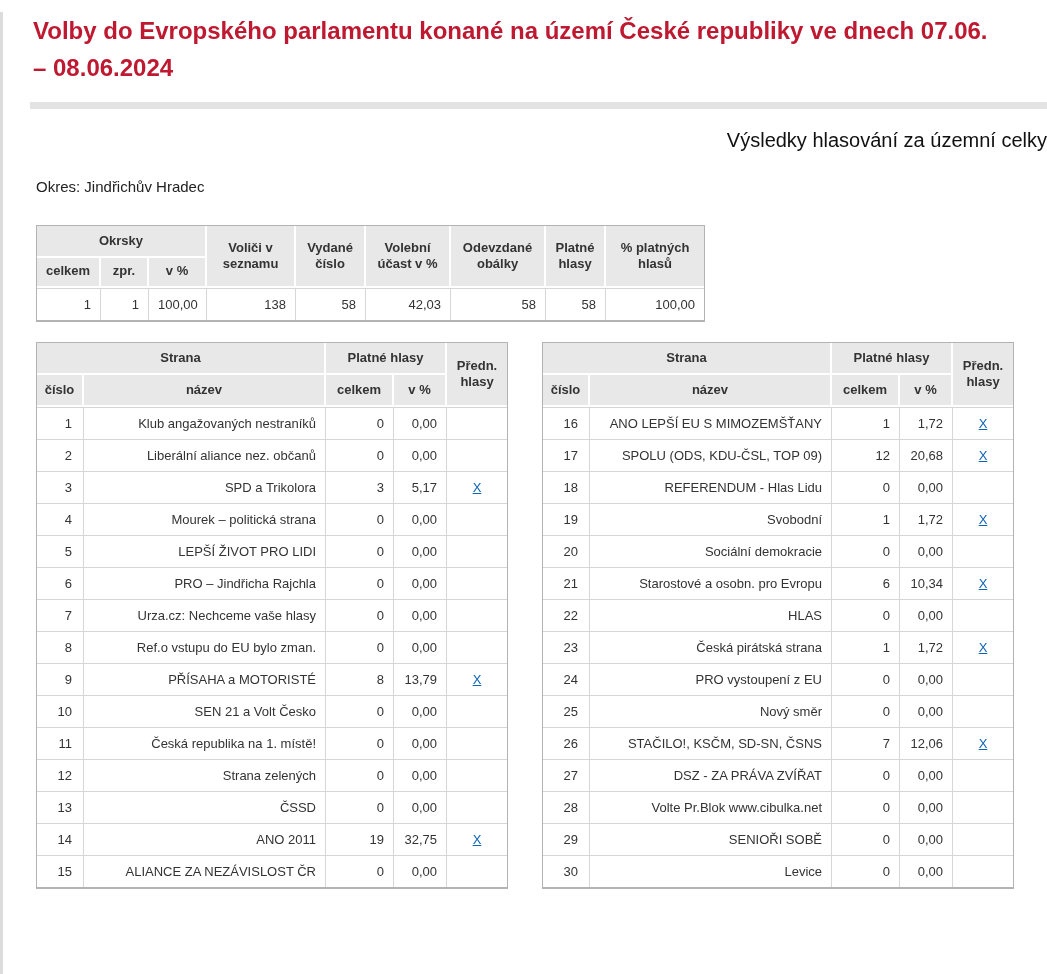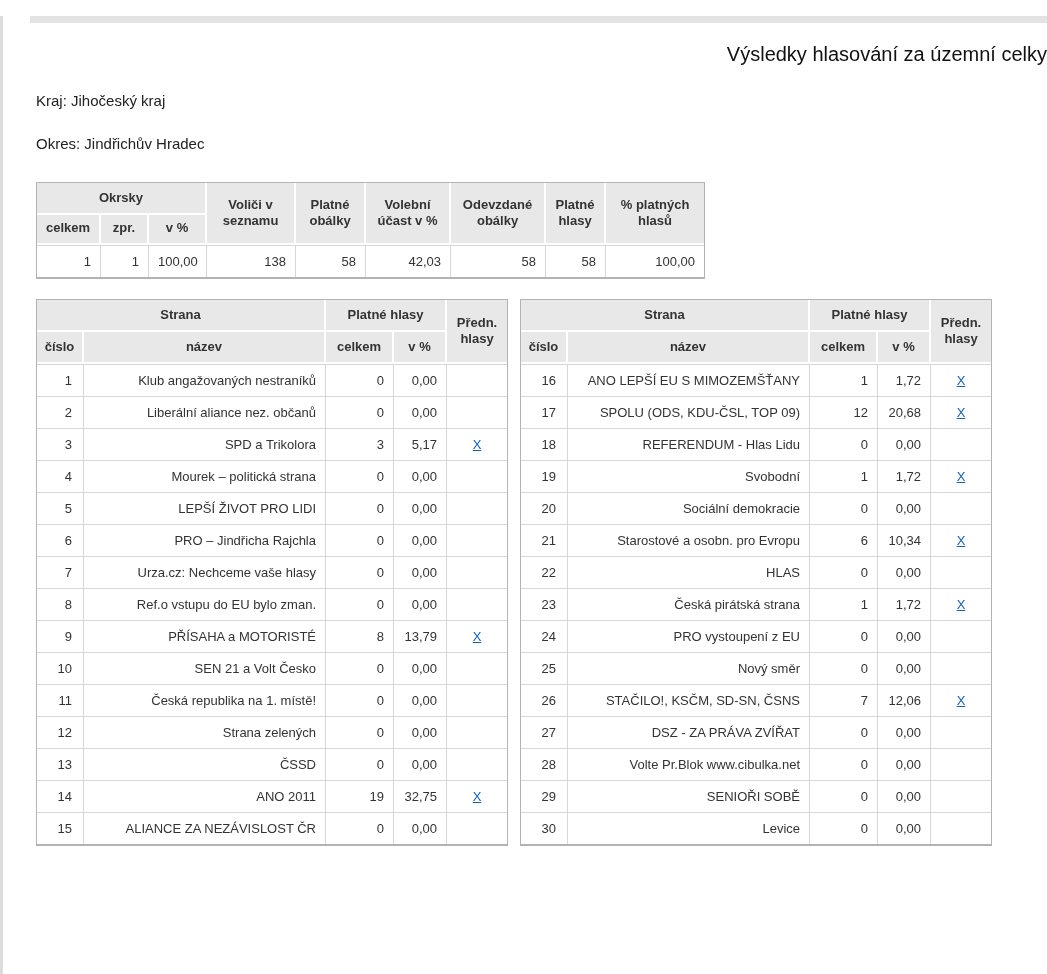--- a/index.html
+++ b/index.html
@@ -44,61 +44,61 @@
     vertical-align: middle;
   }
   table.tbl td:last-child { border-right: 0; }
   table.tbl tbody tr:first-child td { border-top: 0; }
   table.tbl thead + tbody tr:first-child td { border-top: 1px solid #d6d6d6; }
 
   .summary { width: 667px; margin: 30px 0 12px 3px; }
   .summary td { text-align: right; }
   .summary thead tr.subrow th { padding: 5px 5px 7px 5px; }
 
-  .tables-row { display: flex; gap: 12px; margin: 20px 0 0 3px; }
+  .tables-row { display: flex; gap: 34px; margin: 20px 0 0 3px; }
   .party { width: 470px; }
   .party td.c-num { text-align: right; padding-right: 11px; }
   .party td.c-name { text-align: right; }
   .party td.c-total { text-align: right; }
   .party td.c-pct { text-align: right; }
   .party td.c-pref { text-align: center; padding: 6px 4px; }
   .party a.pref-link {
     color: #0e63b8; text-decoration: underline; font-size: 13px;
   }
 </style>
 </head>
 <body>
 
 <div class="frame">
 
+  <h1 class="title">Volby do Evropského parlamentu konané na území České republiky ve dnech 07.06. – 08.06.2024</h1>
 
   <div class="divider"></div>
 
   <h2 class="subtitle">Výsledky hlasování za územní celky</h2>
 
-  <p class="region"><span>Kraj:</span> <span>Jihočeský kraj</span></p>
   <p class="region"><span>Okres:</span> <span>Jindřichův Hradec</span></p>
 
   <table class="tbl summary">
     <colgroup>
       <col style="width:64px">
         <col style="width:48px">
         <col style="width:58px">
       <col style="width:89px">
         <col style="width:70px">
         <col style="width:85px">
       <col style="width:95px">
         <col style="width:60px">
         <col style="width:98px">
     </colgroup>
     <thead>
       <tr>
         <th colspan="3">Okrsky</th>
         <th rowspan="2">Voliči v seznamu</th>
-        <th rowspan="2">Platné obálky</th>
+        <th rowspan="2">Vydané číslo</th>
         <th rowspan="2">Volební účast v %</th>
         <th rowspan="2">Odevzdané obálky</th>
         <th rowspan="2">Platné hlasy</th>
         <th rowspan="2" class="last">% platných hlasů</th>
       </tr>
       <tr class="subrow">
         <th>celkem</th>
         <th>zpr.</th>
         <th>v %</th>
       </tr>

